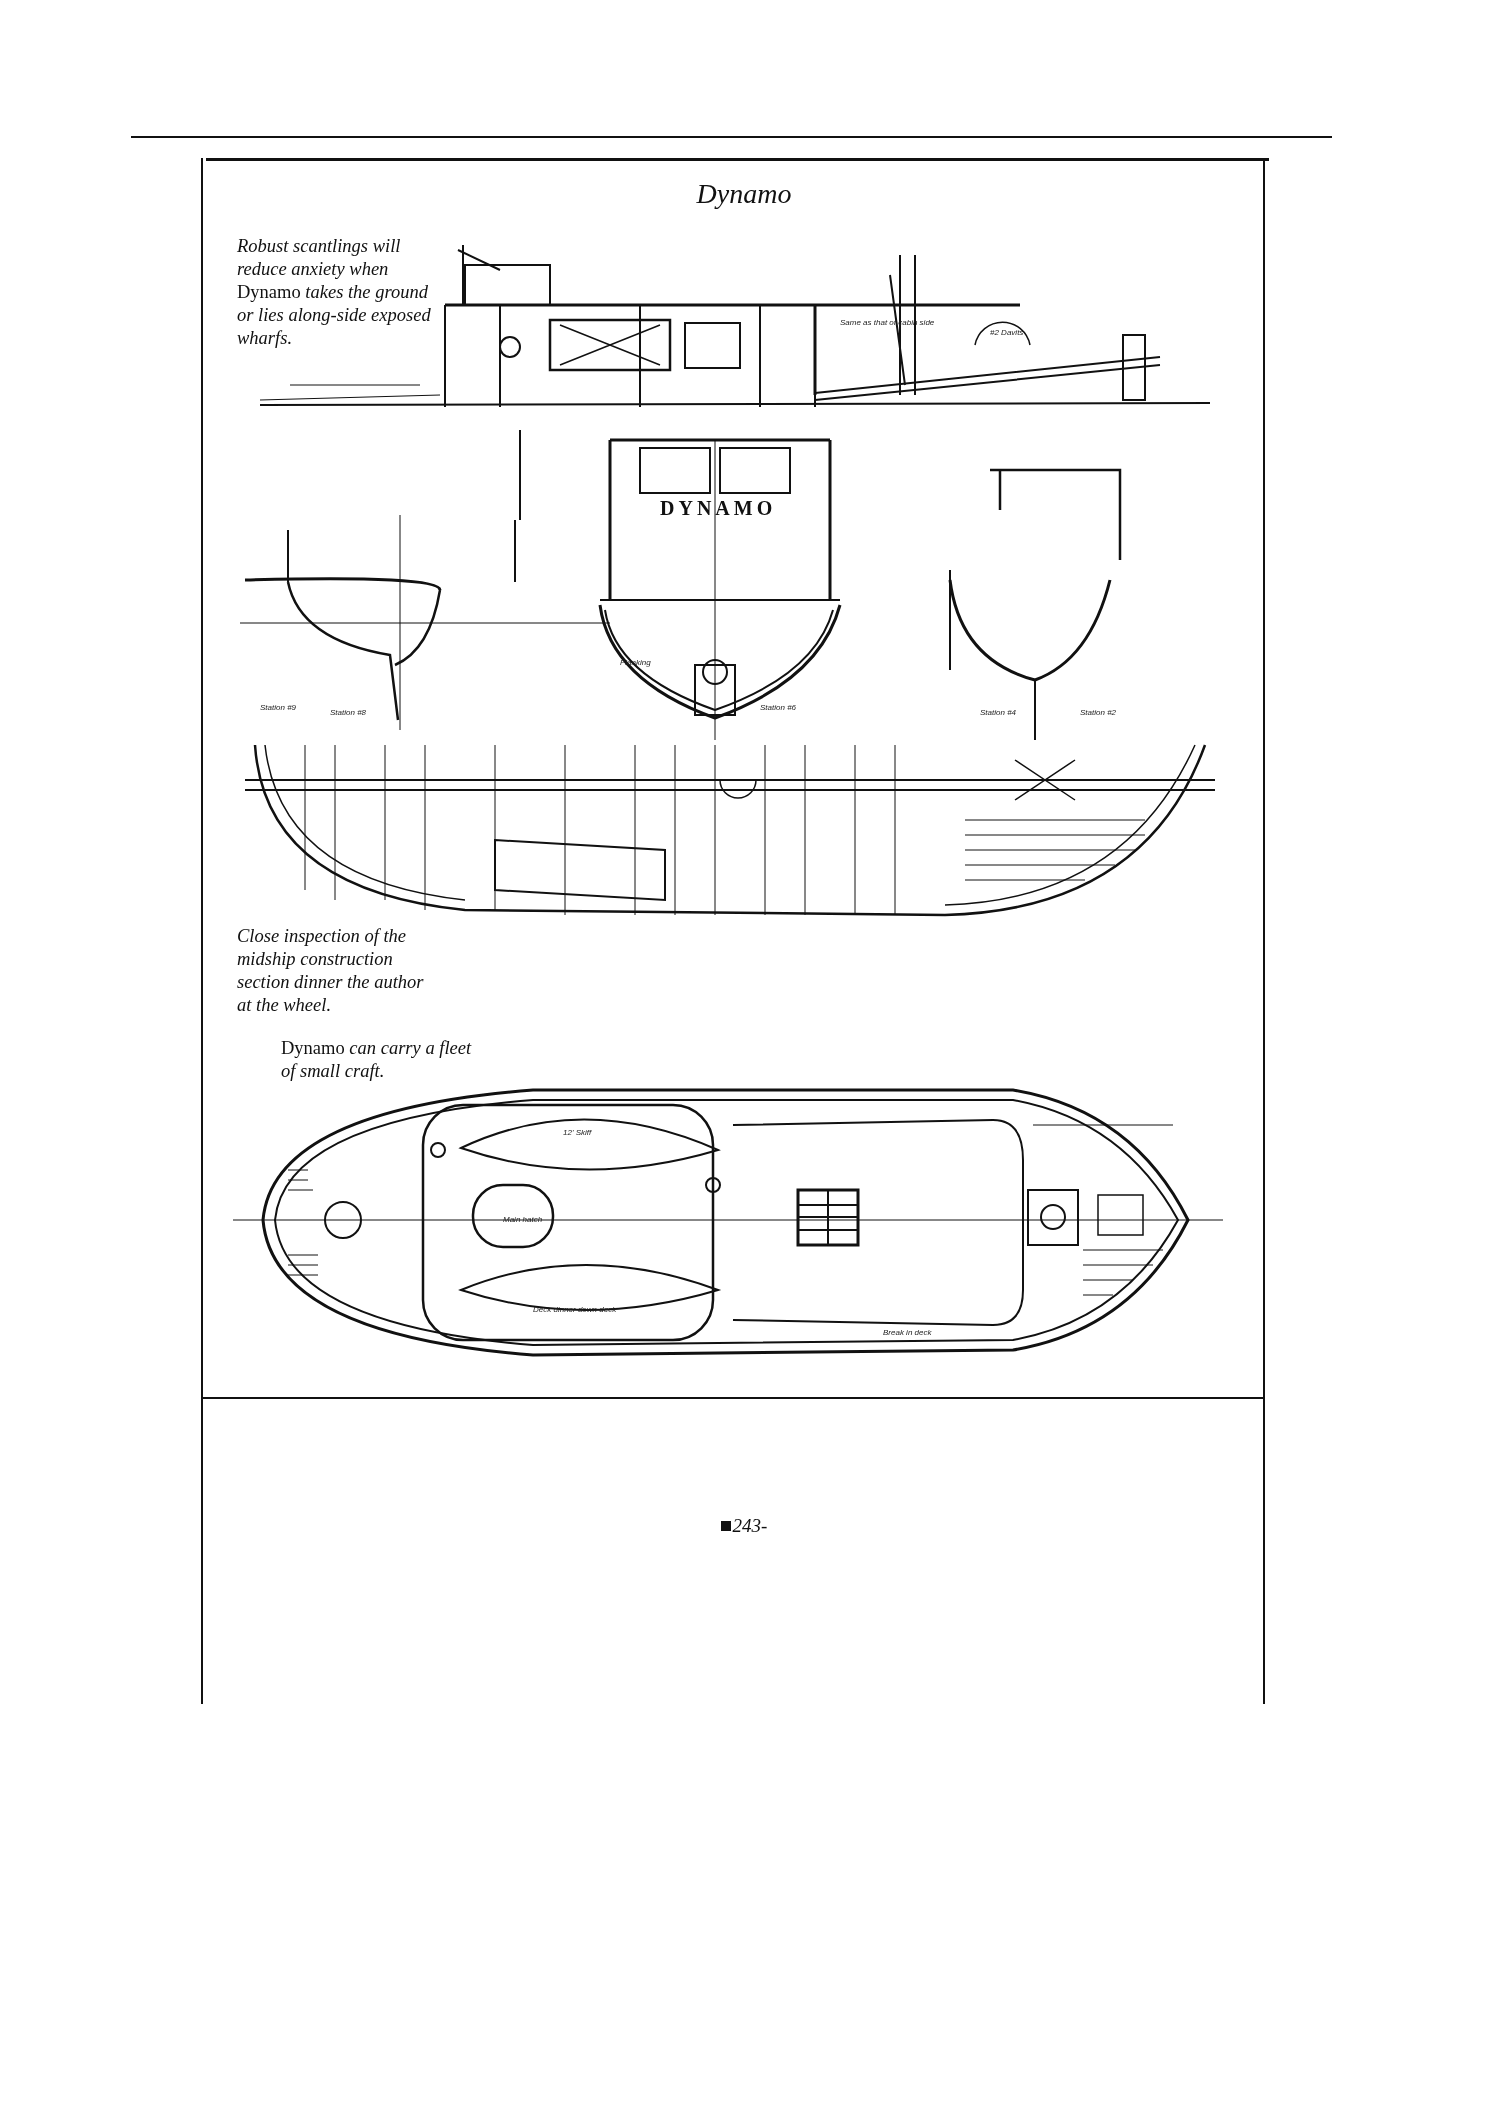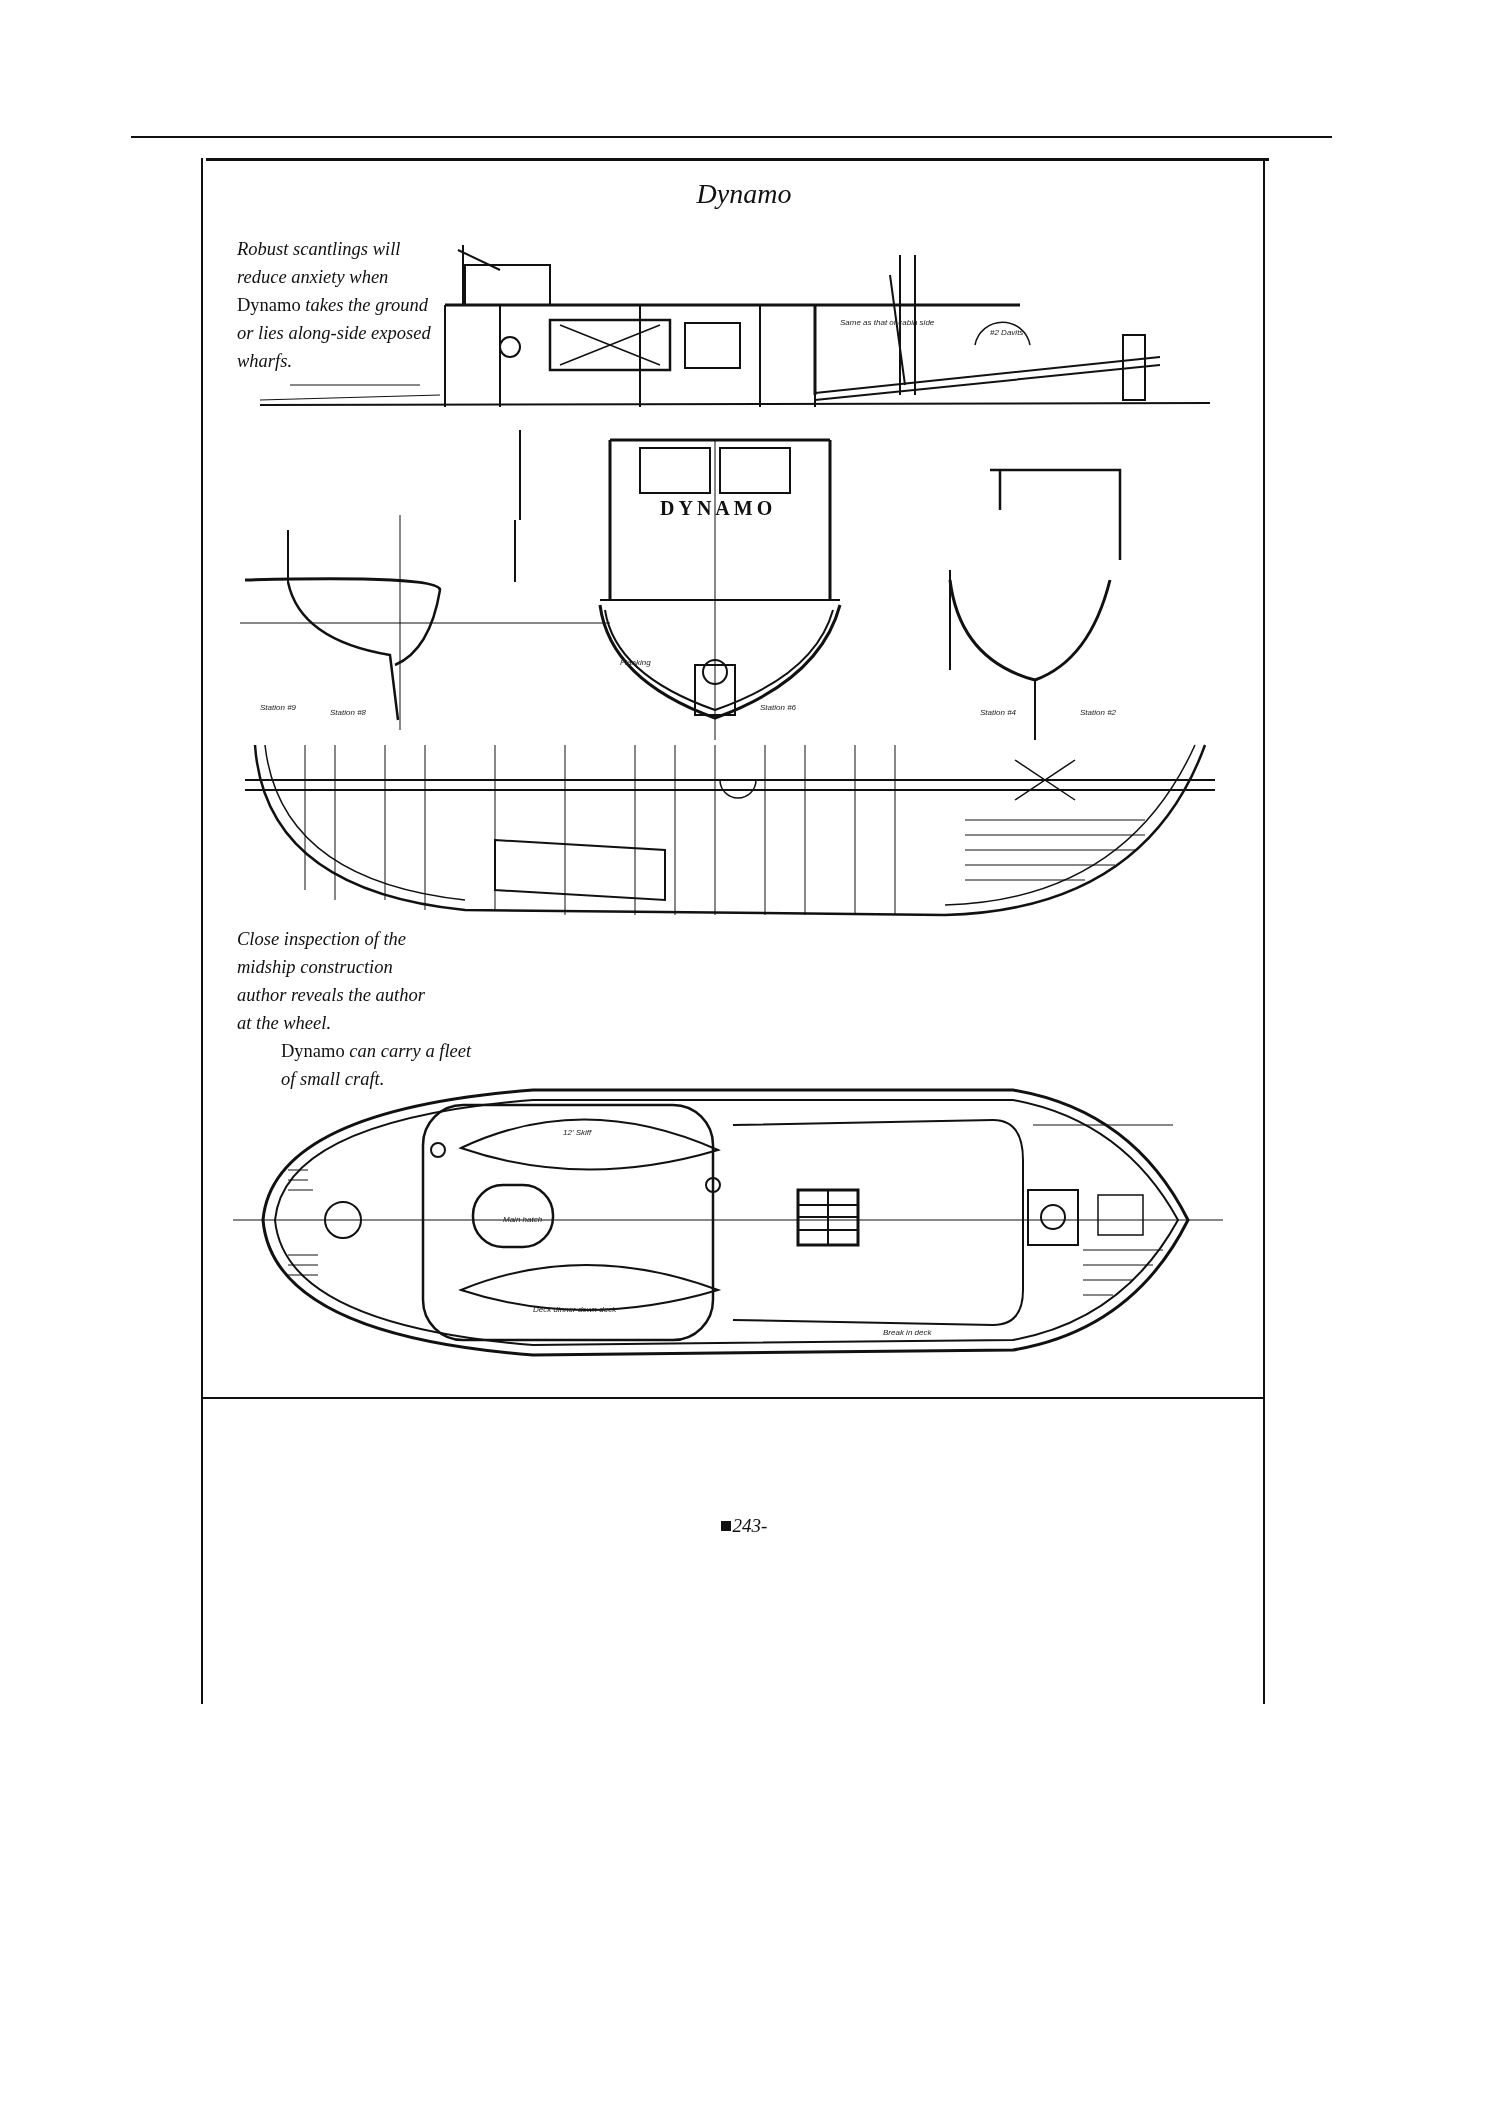--- a/index.html
+++ b/index.html
@@ -8,21 +8,21 @@
   .rule-top { position: absolute; left: 131px; top: 136px; width: 1201px; height: 2px; background: #111; }
   .frame { position: absolute; left: 201px; top: 158px; width: 1064px; height: 1546px; }
   .frame-top { position: absolute; left: 5px; top: 0; width: 1063px; height: 3px; background: #111; }
   .frame-left { position: absolute; left: 0; top: 0; width: 2px; height: 1546px; background: #111; }
   .frame-right { position: absolute; left: 1062px; top: 0; width: 2px; height: 1546px; background: #111; }
   .frame-mid { position: absolute; left: 0; top: 1239px; width: 1064px; height: 2px; background: #111; }
 
   .title { position: absolute; left: 0; width: 1488px; top: 178px; text-align: center;
            font-style: italic; font-size: 28px; }
   .caption { position: absolute; left: 237px; width: 200px; font-style: italic;
-             font-size: 18.5px; line-height: 28px; font-family: Liberation Serif, serif; }
+             font-size: 18.5px; line-height: 23px; font-family: Liberation Serif, serif; }
   .caption .roman { font-style: normal; }
   .cap1 { top: 235px; }
   .cap2 { top: 925px; }
   .cap3 { top: 1037px; margin-left: 44px; }
   .pagenum { position: absolute; left: 0; width: 1488px; top: 1515px; text-align: center;
              font-style: italic; font-size: 19px; }
   .pagenum .mark { display: inline-block; width: 10px; height: 10px; background: #111;
                    margin-right: 2px; vertical-align: 1px; }
 
   .drawing { position: absolute; }
@@ -39,21 +39,21 @@
   <div class="frame-top"></div>
   <div class="frame-left"></div>
   <div class="frame-right"></div>
   <div class="frame-mid"></div>
 </div>
 
 <div class="title">Dynamo</div>
 
 <div class="caption cap1"><span>Robust scantlings will reduce anxiety when </span><span class="roman">Dynamo</span><span> takes the ground or lies along-side exposed wharfs.</span></div>
 
-<div class="caption cap2"><span>Close inspection of the midship construction author reveals the author at the wheel.</span></div>
+<div class="caption cap2"><span>Close inspection of the midship construction section dinner the author at the wheel.</span></div>
 
 <div class="caption cap3"><span class="roman">Dynamo</span><span> can carry a fleet of small craft.</span></div>
 
 <div class="drawing" style="left:260px; top:235px;">
   <svg width="950" height="175" viewBox="0 0 950 175">
     <path class="ln" stroke-width="3" d="M185 70 L760 70"></path>
     <path class="ln" stroke-width="2" d="M185 70 L185 172 M240 70 L240 172 M380 70 L380 172 M500 70 L500 172 M555 70 L555 172"></path>
     <rect class="ln" stroke-width="2.5" x="290" y="85" width="120" height="50"></rect>
     <path class="ln" stroke-width="1.5" d="M300 90 L400 130 M300 130 L400 90"></path>
     <rect class="ln" stroke-width="2" x="425" y="88" width="55" height="45"></rect>

